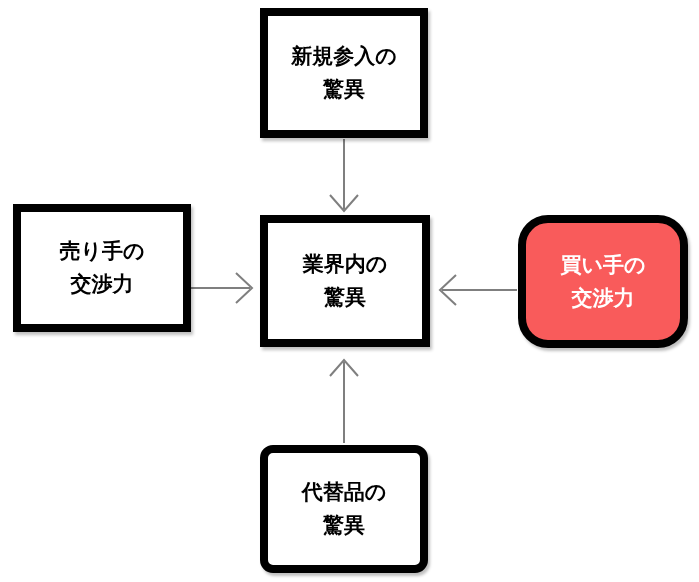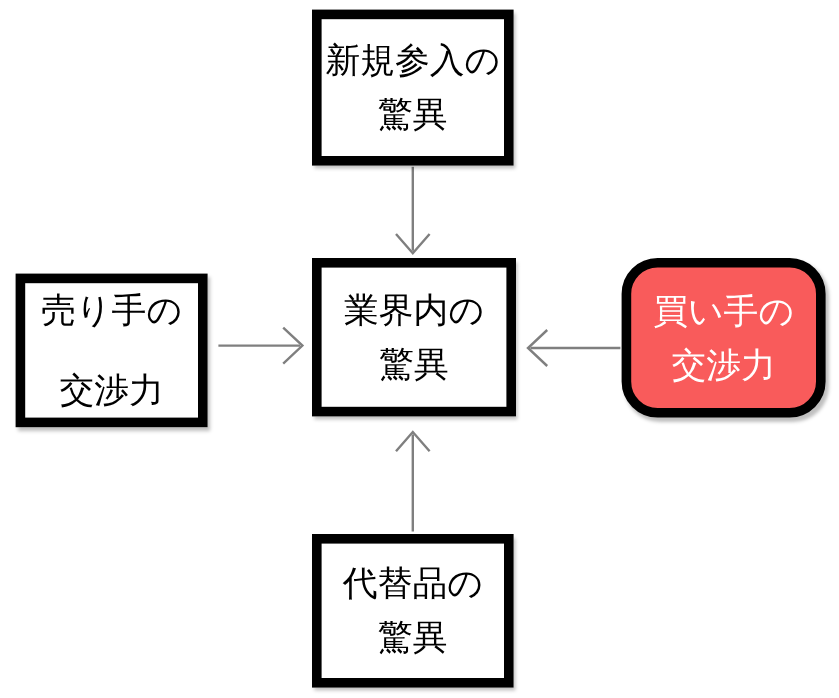--- a/index.html
+++ b/index.html
@@ -32,35 +32,35 @@
     position: absolute;
     box-sizing: border-box;
     border: 8px solid var(--box-border, #000000);
     background: var(--box-bg, #ffffff);
     color: var(--box-text, #000000);
     display: flex;
     flex-direction: column;
     align-items: center;
     justify-content: center;
     text-align: center;
-    font-weight: normal;
-    font-size: 29px;
+    font-weight: bold;
+    font-size: 21px;
     line-height: 1.55;
     box-shadow: 2px 3px 3px rgba(0,0,0,0.25);
   }
   .box.highlight {
     background: var(--hl-bg, #f95b5b);
     color: var(--hl-text, #ffffff);
     border-radius: 30px;
   }
   .box-top    { left: 260px; top: 8px;   width: 168px; height: 130px; }
-  .box-left   { left: 13px;  top: 228px; width: 160px; height: 128px; justify-content: space-between; }
+  .box-left   { left: 13px;  top: 204px; width: 178px; height: 128px; }
   .box-center { left: 260px; top: 215px; width: 170px; height: 132px; }
   .box-right  { left: 518px; top: 215px; width: 170px; height: 133px; }
-  .box-bottom { left: 260px; top: 445px; width: 168px; height: 128px; }
+  .box-bottom { left: 260px; top: 445px; width: 168px; height: 128px; border-radius: 13px; }
   .box-line { display: block; }
 </style>
 </head>
 <body>
 
 <div class="canvas">
 
   <svg class="arrow-layer" viewBox="0 0 699 582">
     <g>
       <line x1="344" y1="139" x2="344" y2="209"></line>

